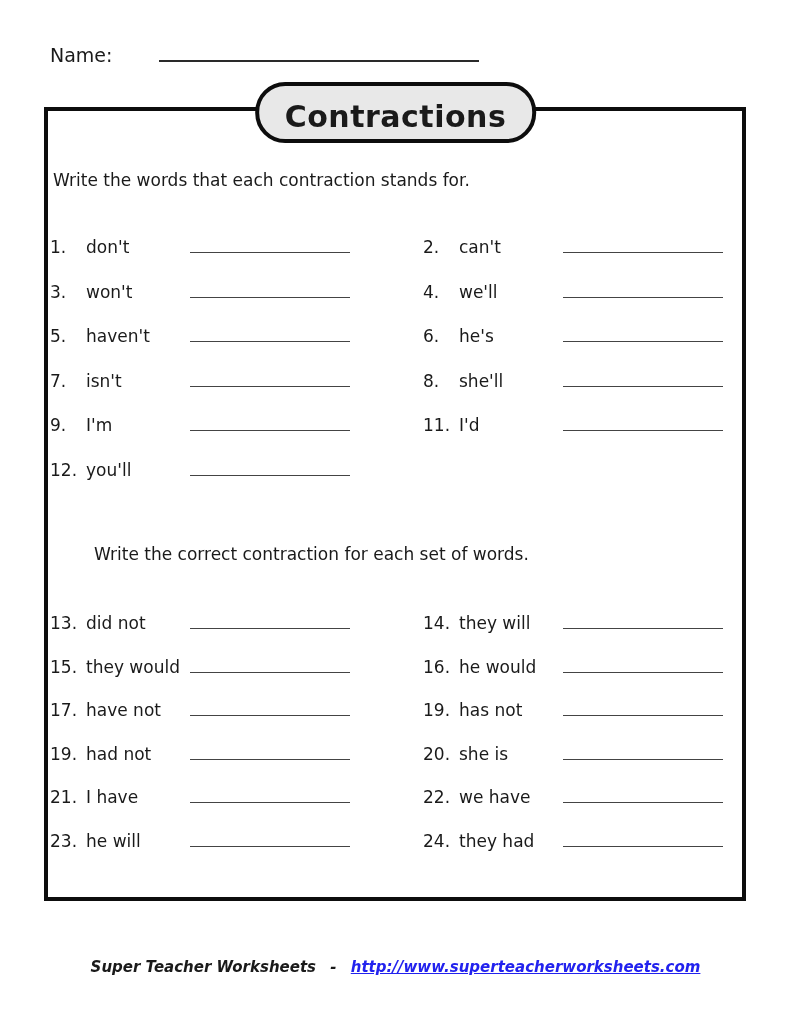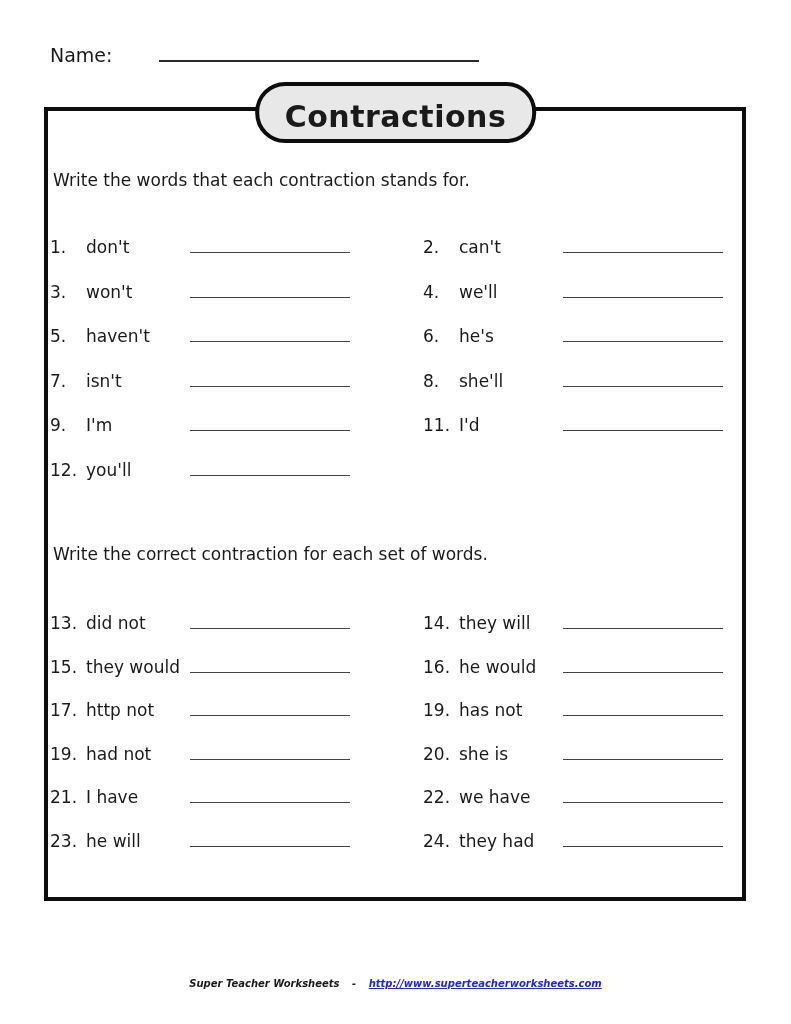--- a/index.html
+++ b/index.html
@@ -44,21 +44,21 @@
     font-size:30px; font-weight:bold;
     letter-spacing:0.5px;
     white-space:nowrap;
   }
 
   .instruction {
     position:absolute; left:53px;
     font-size:17px;
   }
   .instr-1 { top:170px; }
-  .instr-2 { top:544px; }
+  .instr-2 { top:544px;margin-left:41px; }
 
   .items-grid {
     position:absolute; left:50px;
     display:grid;
     grid-template-columns:300px 300px;
     column-gap:73px;
     font-size:17px;
   }
   .grid-1 { top:237px; grid-auto-rows:44.6px; }
   .grid-2 { top:613px; grid-auto-rows:43.5px; }
@@ -73,25 +73,24 @@
     flex:1;
     margin-left:10px;
     border-bottom:1.8px solid #444444;
   }
 
   
   .footer {
     position:absolute; top:958px; left:0;
     width:100%;
     text-align:center;
-    font-size:10px;
+    font-size:15px;
     font-weight:bold;
     font-style:italic;
     white-space:nowrap;
-    margin-top:20px;
   }
   .footer .sep { margin:0 9px; }
   .footer .url {
     color:#2222ee;
     text-decoration:underline;
   }
 </style>
 </head>
 <body>
 
@@ -186,21 +185,21 @@
       <span class="word">they would</span>
       <span class="blank"></span>
     </div>
     <div class="cell">
       <span class="num">16.</span>
       <span class="word">he would</span>
       <span class="blank"></span>
     </div>
     <div class="cell">
       <span class="num">17.</span>
-      <span class="word">http not</span>
+      <span class="word">have not</span>
       <span class="blank"></span>
     </div>
     <div class="cell">
       <span class="num">19.</span>
       <span class="word">has not</span>
       <span class="blank"></span>
     </div>
     <div class="cell">
       <span class="num">19.</span>
       <span class="word">had not</span>

